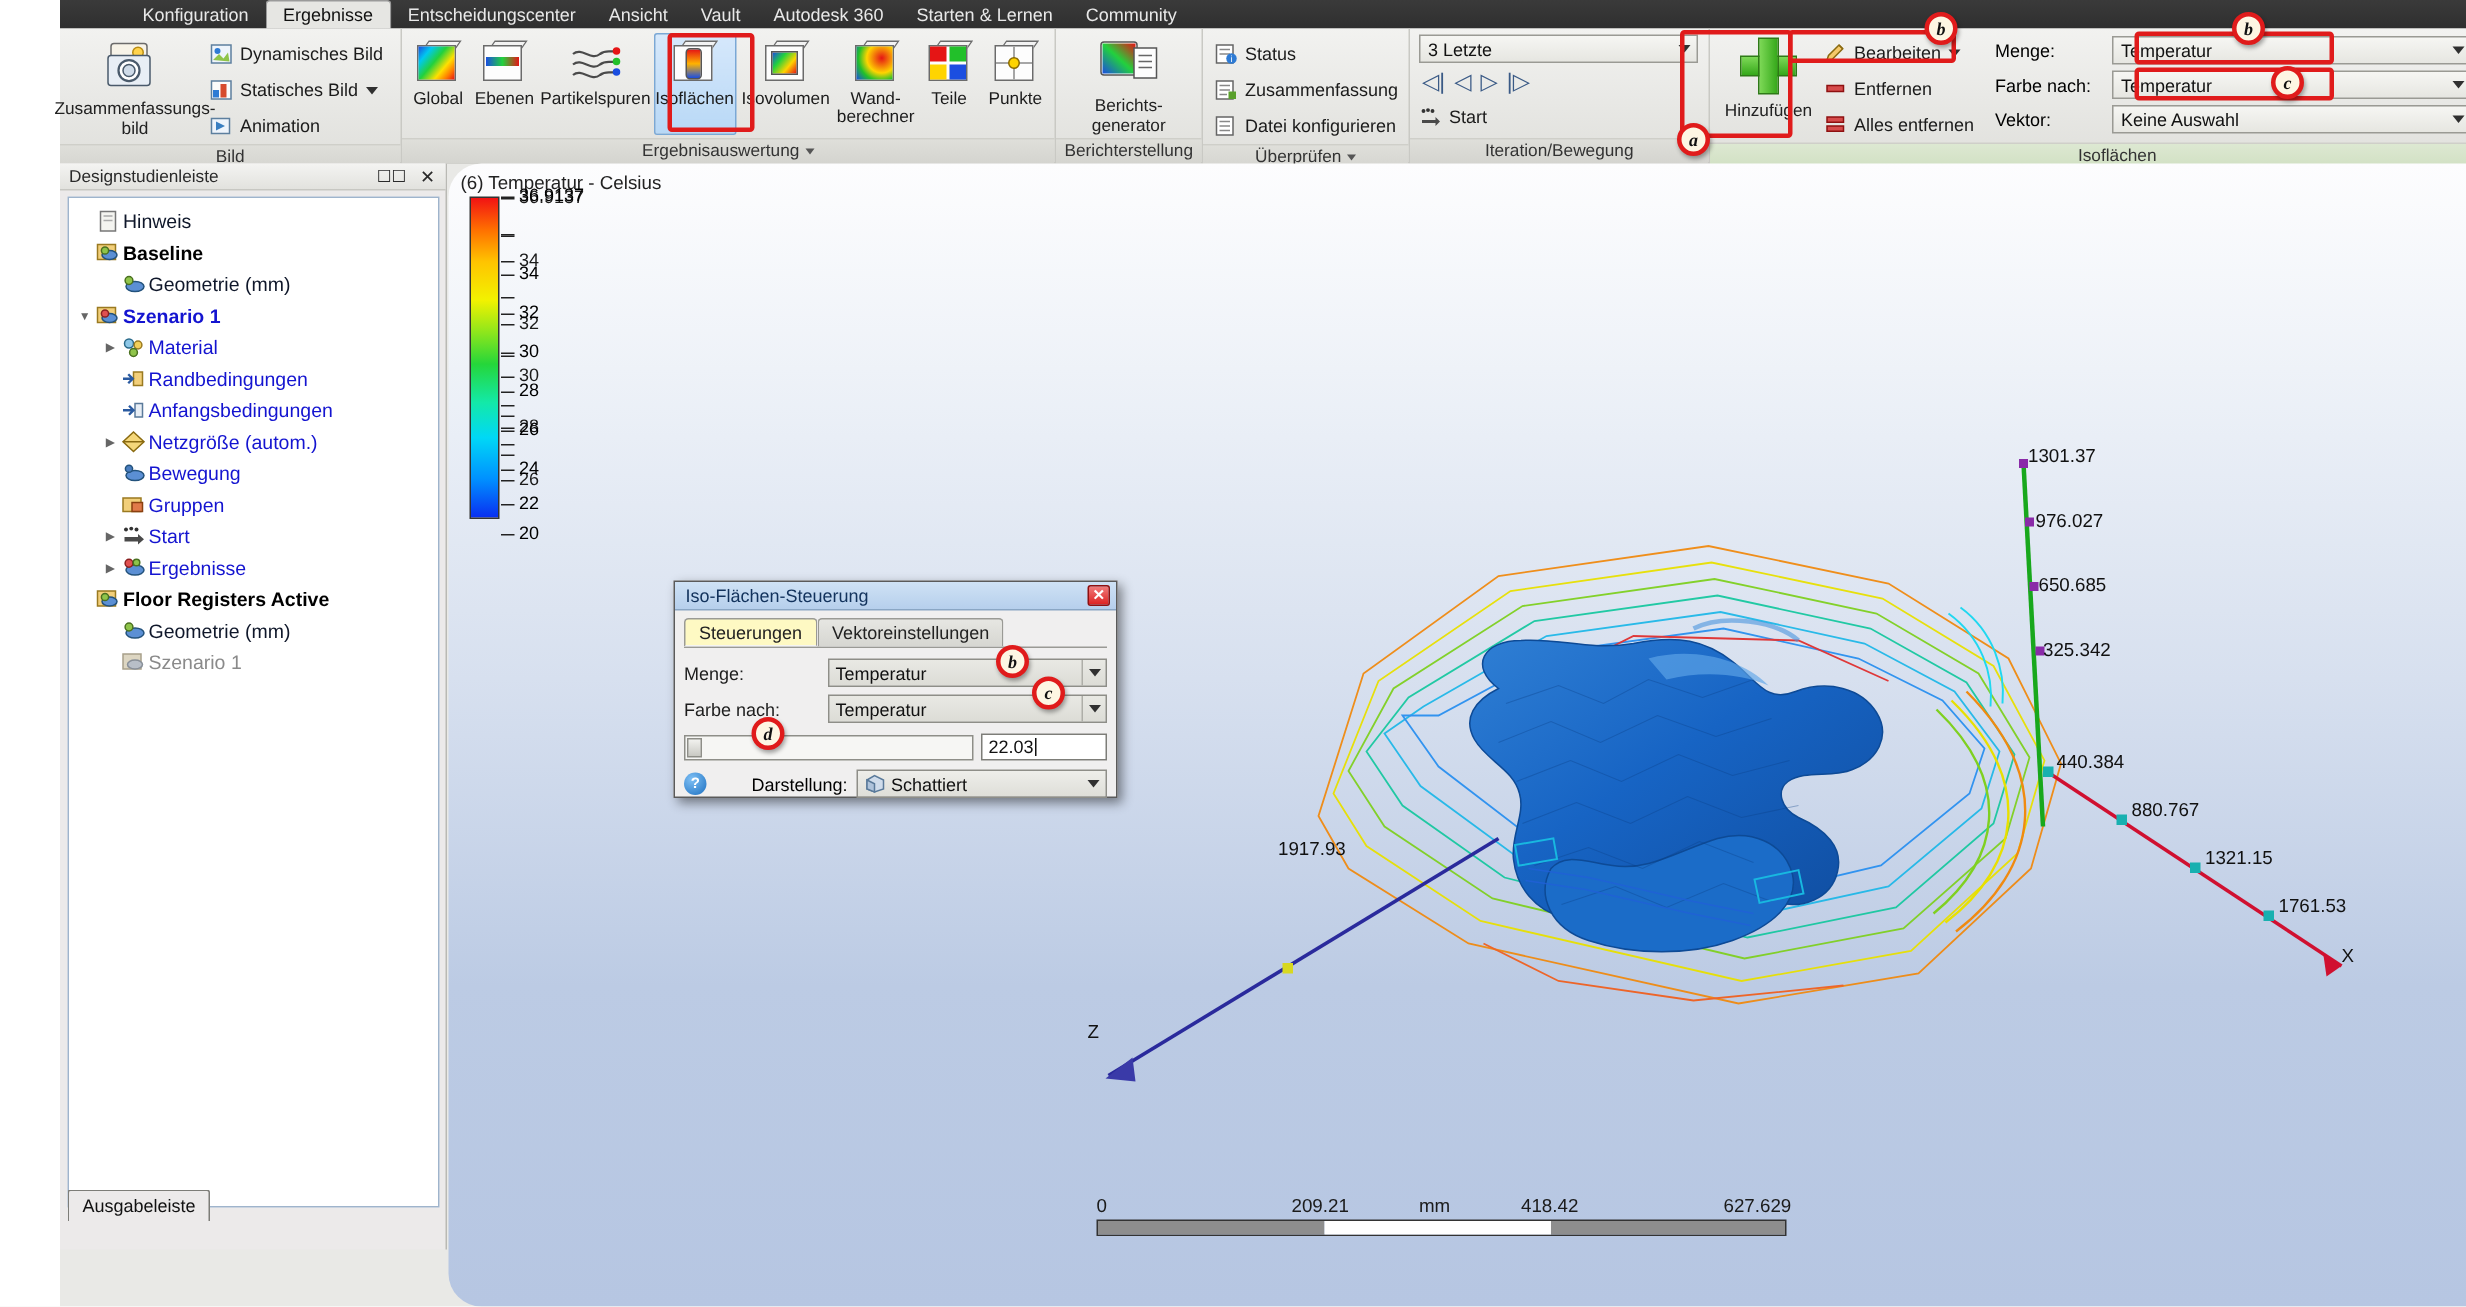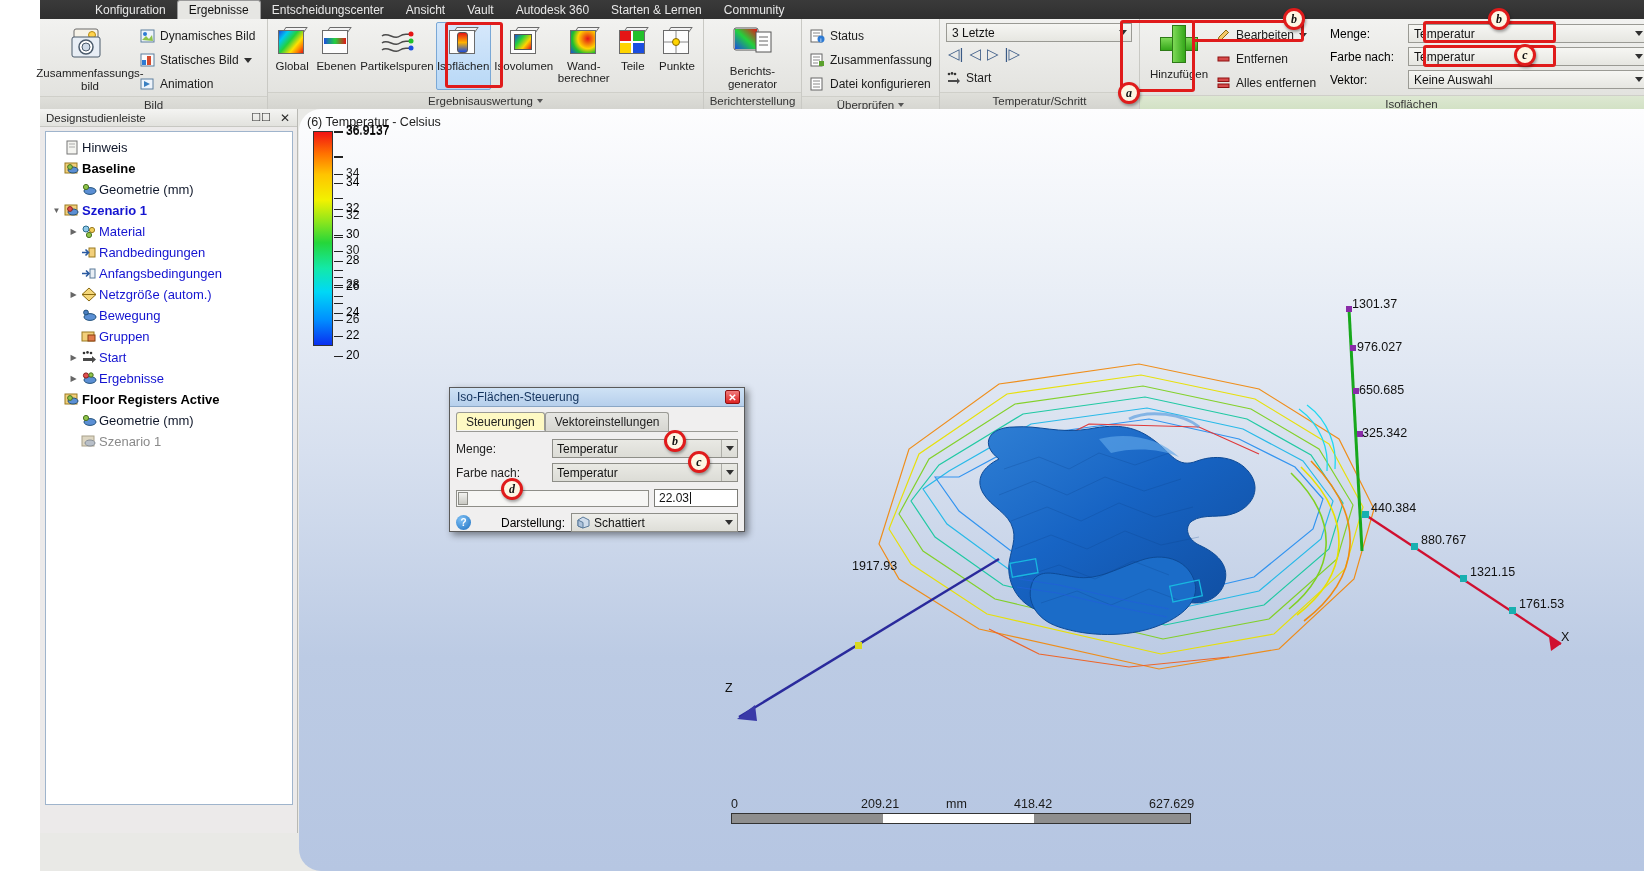--- a/index.html
+++ b/index.html
@@ -507,21 +507,21 @@
             <svg width="15" height="14">
                 <circle cx="3" cy="3" r="1.3" fill="#333"></circle>
                 <circle cx="6" cy="2.4" r="1.3" fill="#333"></circle>
                 <circle cx="9" cy="3" r="1.3" fill="#333"></circle>
                 <path d="M2 9 L11 9 L11 7 L14 10 L11 13 L11 11 L2 11 Z" fill="#4a4a4a"></path>
               </svg>
           </span>
           <span class="lbl">Start</span>
         </div>
       </div>
-      <div class="rpanel-title">Temperatur/Schritt</div>
+      <div class="rpanel-title">Iteration/Bewegung</div>
     </div>
 
     <div class="rpanel" style="flex:1">
       <div class="rpanel-body" style="padding:2px 4px 0 6px;">
 
         <div class="bigbtn" style="width:66px;padding-top:1px">
           <span class="plusbtn">
               <span class="h"></span>
               <span class="v"></span>
             </span>
@@ -757,20 +757,23 @@
         <span class="ic">
             <svg width="17" height="15">
               <rect x="1" y="2" width="12" height="10" fill="#ddd6c2" stroke="#a8a08a"></rect>
               <ellipse cx="9" cy="9" rx="5" ry="3" fill="#b8bfc8" stroke="#888f98"></ellipse>
             </svg>
           </span>
         <span>Szenario 1</span>
       </div>
     </div>
 
+    <div class="outbar">
+      <span class="outtab">Ausgabeleiste</span>
+    </div>
   </div>
 
   <div class="viewport">
     <div class="vp-title">(6) Temperatur - Celsius</div>
 
     <div class="legend"></div>
     <div>
       <div class="ltick" style="top:23px"></div>
         <div class="llab" style="top:23px">36.9137</div>
       <div class="ltick" style="top:47px"></div>

